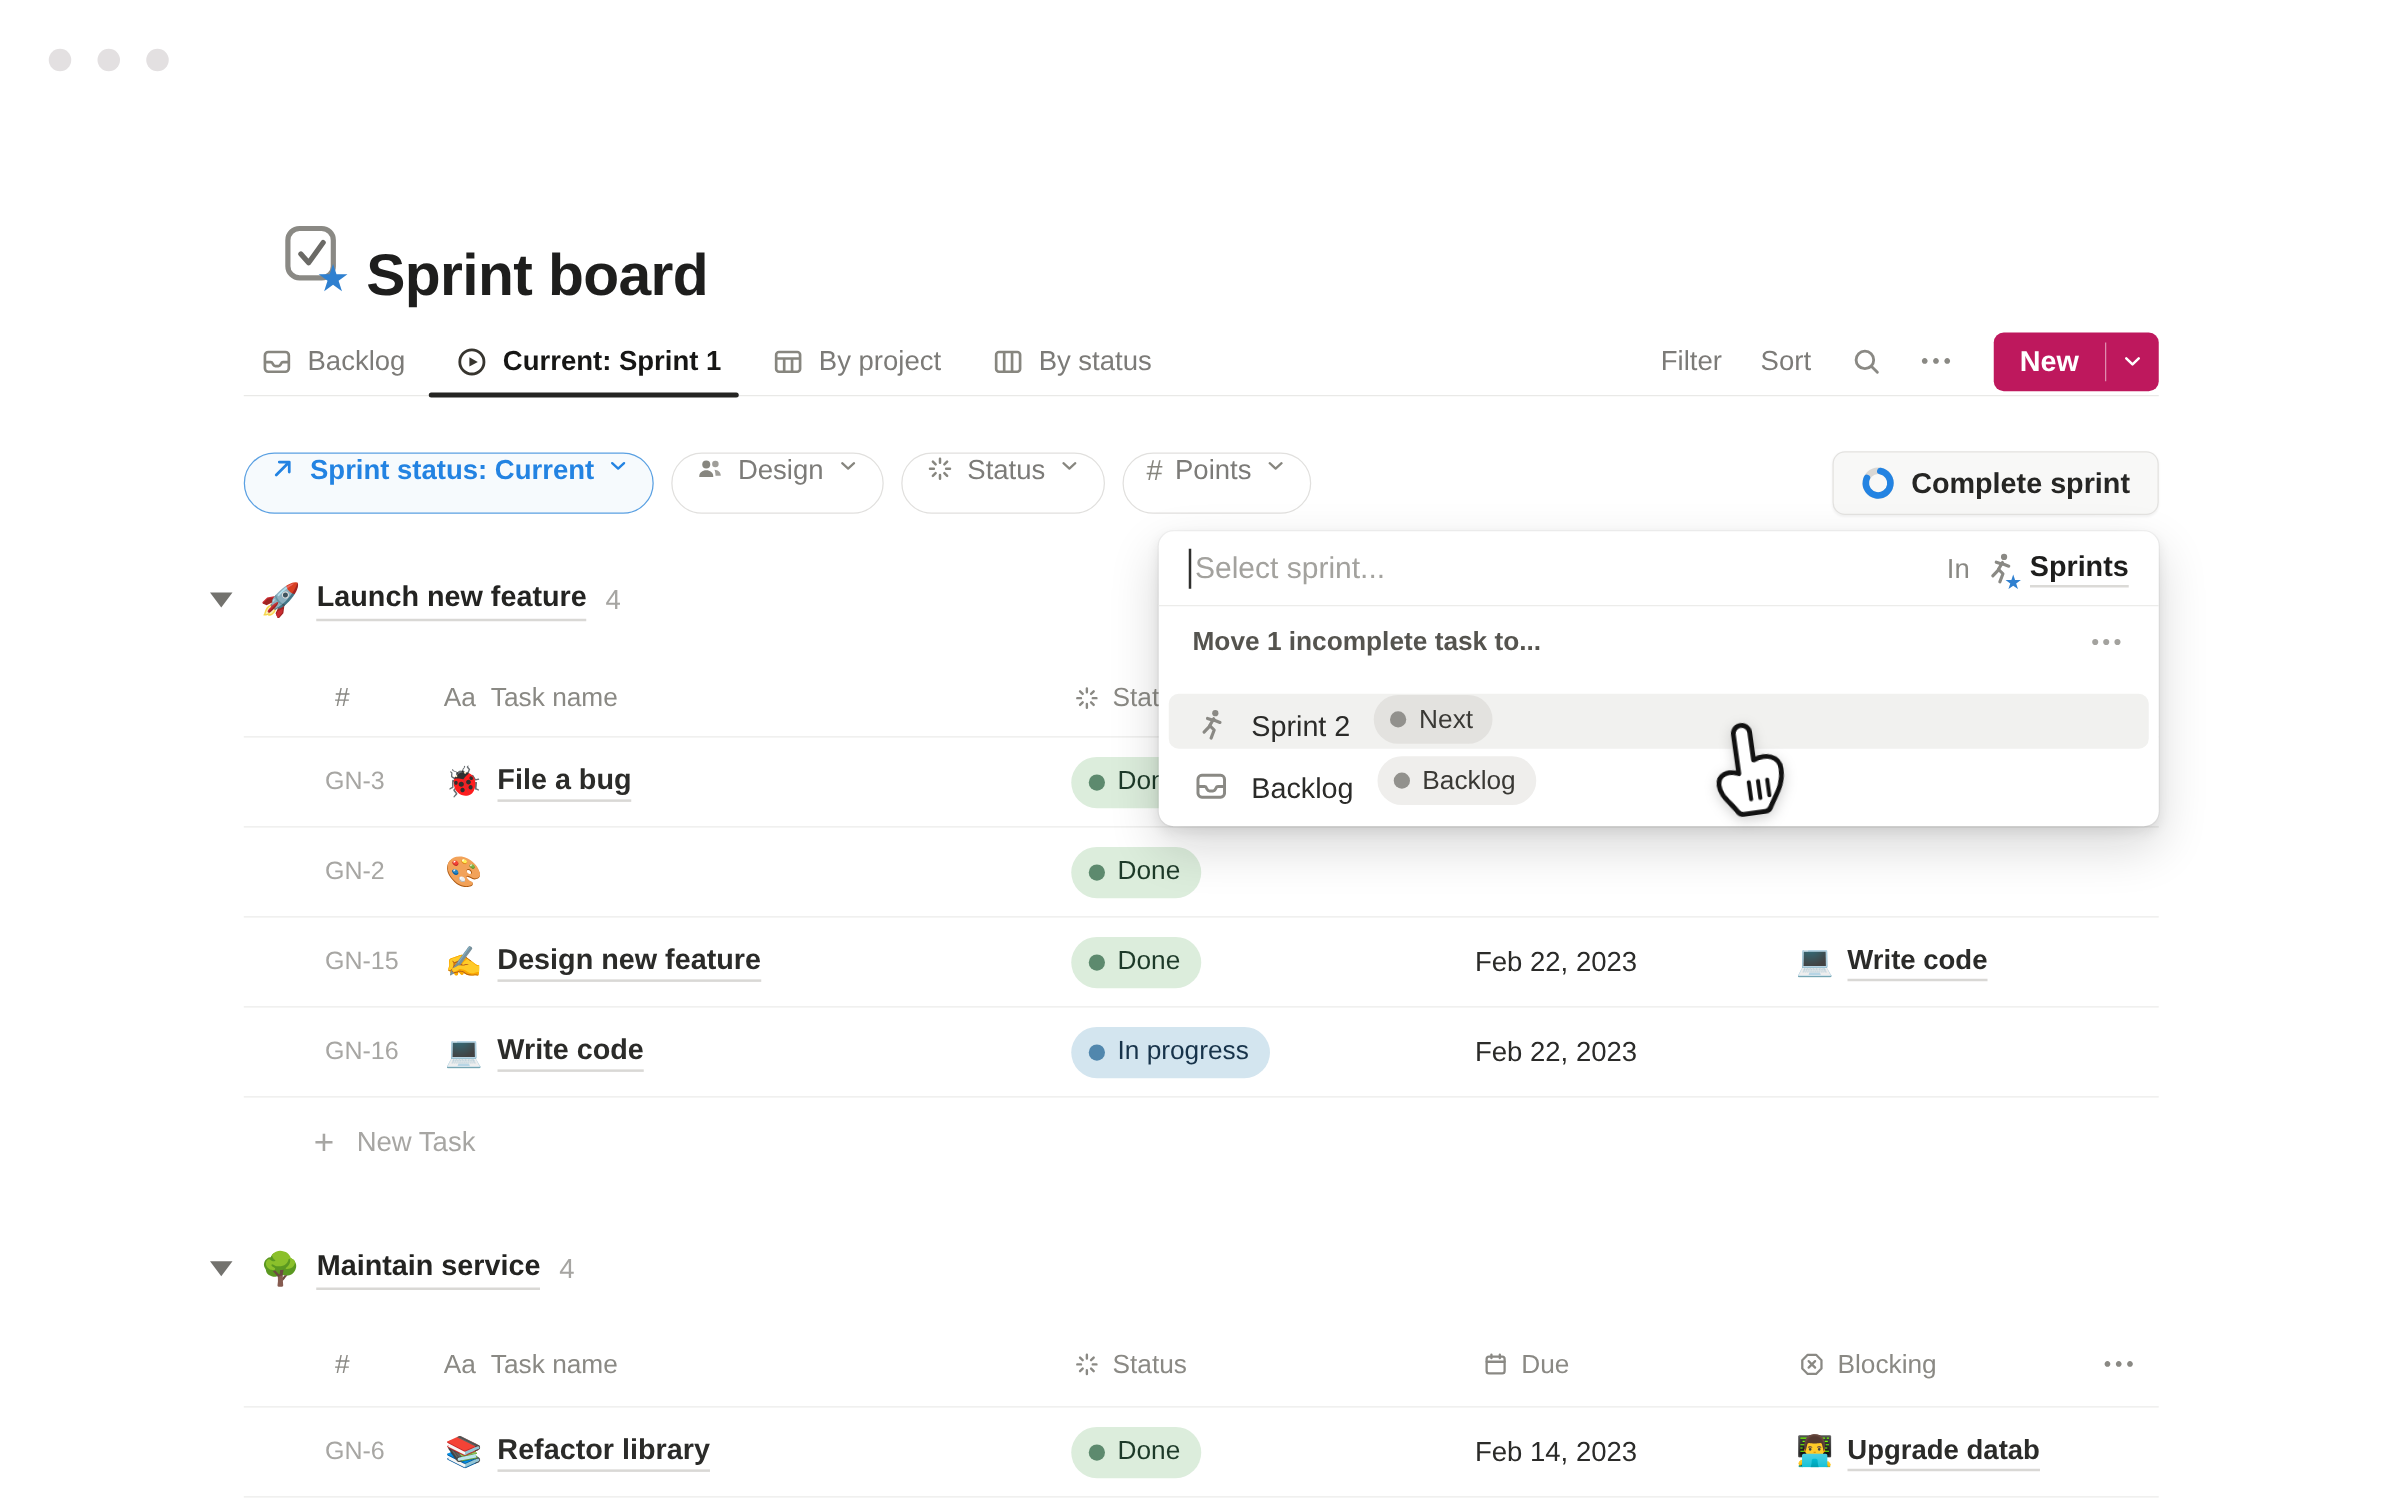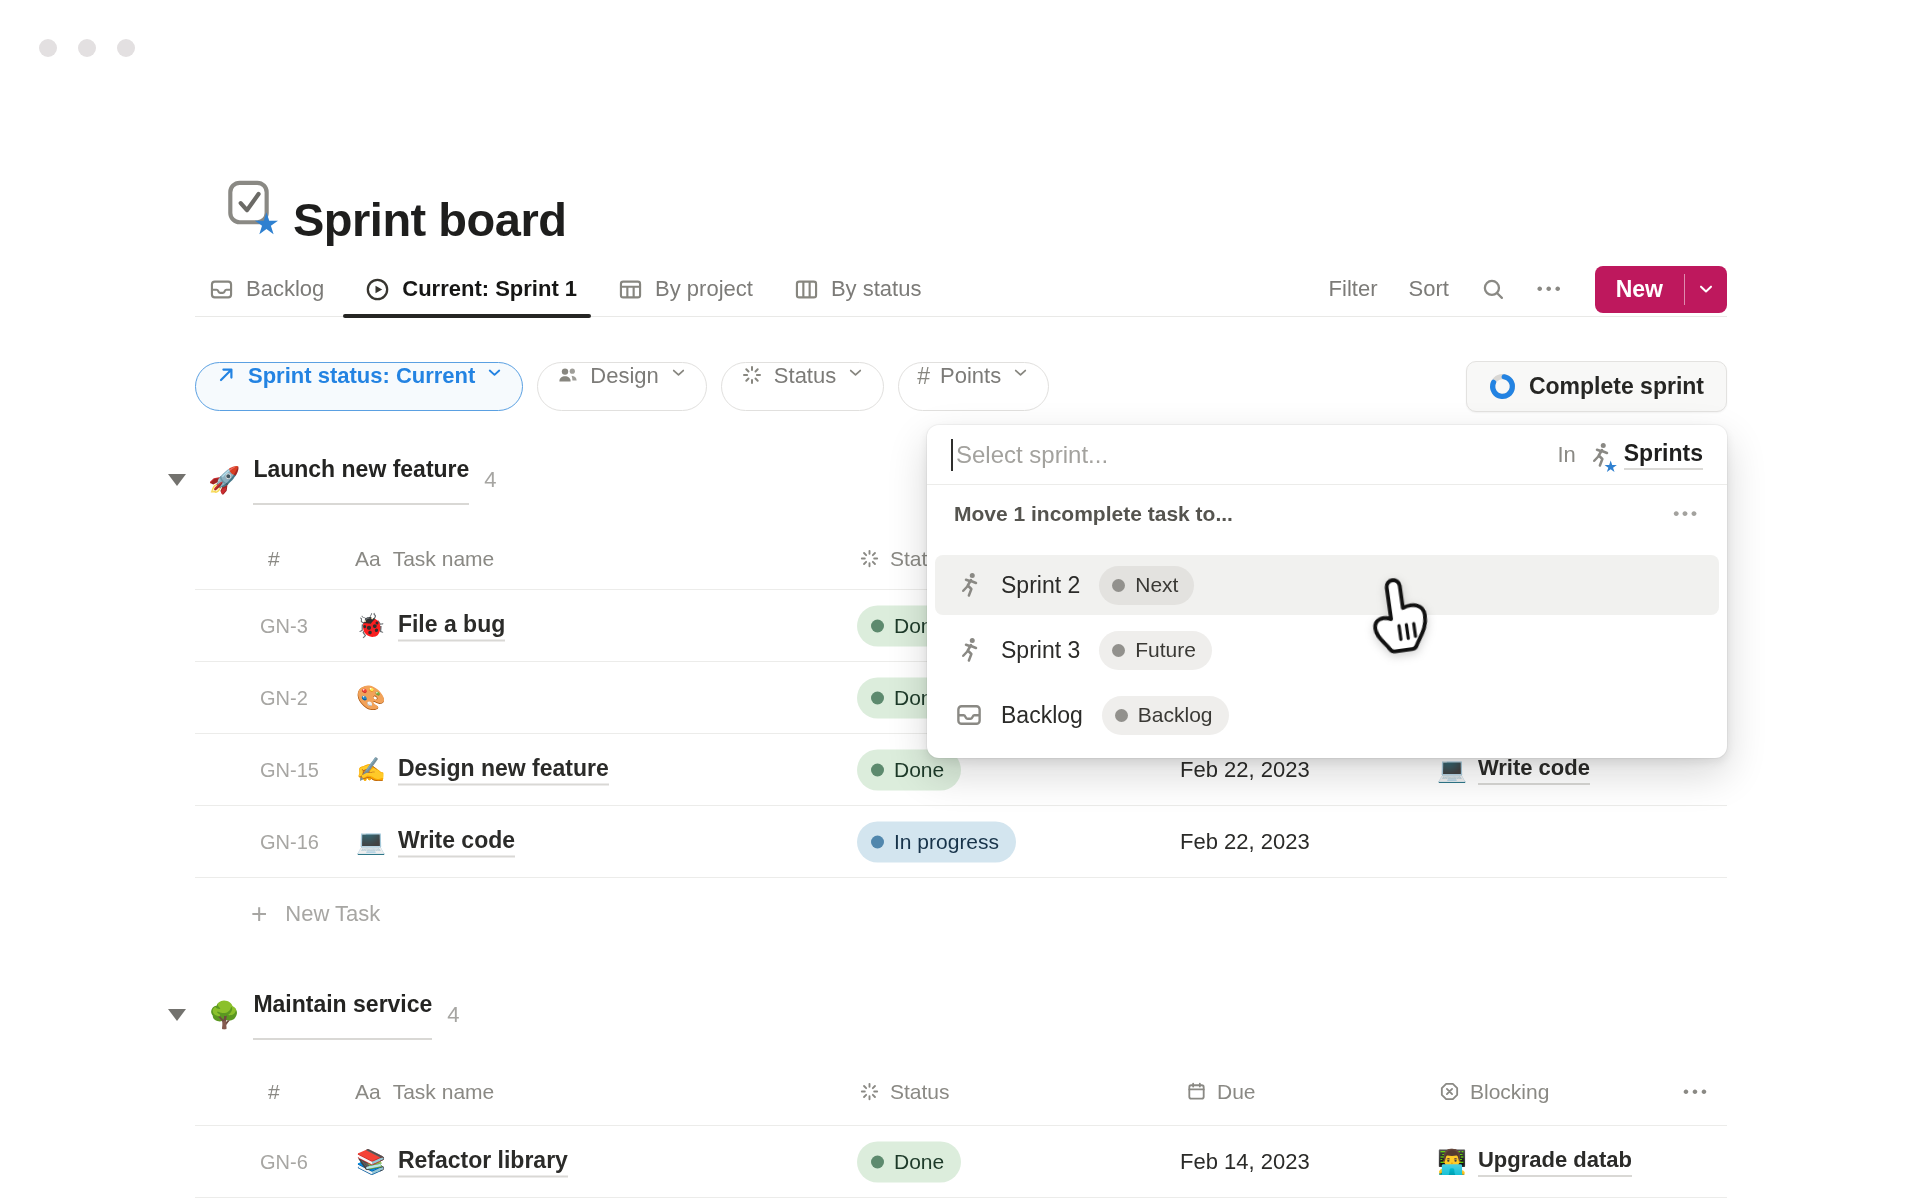--- a/index.html
+++ b/index.html
@@ -48,21 +48,21 @@
   .chip.blue { border:1.5px solid #5aa0e2; background:#f6fafd; color:#2383e2; font-weight:600; }
   .complete-btn { margin-left:auto; height:51px; border-radius:10px; border:1px solid #e3e2e0;
                   background:#f8f8f7; display:flex; align-items:center; gap:13px; padding:0 22px;
                   font-size:23px; font-weight:600; color:#262624; box-shadow:0 1px 2px rgba(0,0,0,.05); }
   .complete-btn svg { width:27px; height:27px; }
   
   .group-header { position:absolute; left:168px; display:flex; align-items:center; height:50px; }
   .tri { width:0; height:0; border-left:9px solid transparent; border-right:9px solid transparent;
          border-top:12px solid #73726e; margin-right:22px; }
   .group-emoji { font-size:26px; margin-right:13px; }
-  .group-name { font-size:23px; font-weight:600; color:#242422; border-bottom:2px solid #d9d8d5; padding-bottom:20px; }
+  .group-name { font-size:23px; font-weight:600; color:#242422; border-bottom:2px solid #d9d8d5; padding-bottom:4px; }
   .group-count { font-size:22px; color:#a6a5a2; margin-left:15px; }
   .thead, .trow { position:absolute; left:195px; width:1532px; }
   .thead { border-bottom:1px solid #ececea; color:#8a8984; font-size:21px; }
   .thead .hc { position:absolute; top:50%; transform:translateY(-50%); display:flex; align-items:center; gap:9px; white-space:nowrap; }
   .thead svg { width:23px; height:23px; }
   .trow { height:72px; border-bottom:1px solid #ececea; }
   .cell { position:absolute; top:50%; transform:translateY(-50%); white-space:nowrap; display:flex; align-items:center; }
   .c-id { left:65px; font-size:20px; color:#a7a6a3; }
   .c-name { left:161px; font-size:23px; font-weight:600; color:#2b2b29; gap:12px; }
   .c-name .emoji { font-size:24px; }
@@ -94,21 +94,21 @@
   .in-db { margin-left:auto; display:flex; align-items:center; gap:9px; }
   .in-label { font-size:22px; color:#8a8984; }
   .db-icon { position:relative; width:30px; height:30px; }
   .db-icon svg { width:30px; height:30px; }
   .db-icon .star { position:absolute; right:-3px; bottom:-5px; font-size:16px; color:#2f80d0; line-height:1; }
   .db-name { font-size:23px; font-weight:700; color:#1e1e1d; border-bottom:2px solid #dbdad7; padding-bottom:1px; }
   .popup-section { height:58px; display:flex; align-items:center; padding:0 27px; font-size:21px;
                    font-weight:600; color:#55544f; }
   .popup-section .dots-glyph { margin-left:auto; color:#a3a29e; }
   .popup-options { padding:12px 8px 8px; }
-  .option { height:60px; margin-bottom:5px; border-radius:8px; display:flex; align-items:center;
+  .option { height:44px; margin-bottom:5px; border-radius:8px; display:flex; align-items:flex-end;
             padding:4px 19px; }
   .option.hl { background:#f1f1ef; }
   .option svg { width:30px; height:30px; flex:none; }
   .option .opt-name { font-size:23px; font-weight:500; color:#2b2b29; margin-left:17px; }
   .opt-badge { margin-left:19px; display:inline-flex; align-items:center; gap:10px; height:39px;
                border-radius:20px; padding:0 16px 0 13px; font-size:21px; color:#3a3935; background:#efeeec; }
   .option.hl .opt-badge { background:#e3e2df; }
   .opt-badge .dot { width:13px; height:13px; border-radius:50%; background:#92918d; }
   
   .hand-cursor { position:absolute; left:1363px; top:576px; width:68px; height:86px; z-index:20;
@@ -419,34 +419,20 @@
         <path d="M13.6 8.8 L17.6 10.4"></path>
         <path d="M13.2 9 L9.6 7.8"></path>
       </svg>
       <span class="opt-name">Sprint 2</span>
       <span class="opt-badge">
           <span class="dot"></span>
           <span>Next</span>
         </span>
     </div>
     <div class="option">
-      <svg viewBox="0 0 24 24" fill="none" stroke="#8a8984" stroke-width="2" stroke-linecap="round" stroke-linejoin="round">
-        <circle cx="14.6" cy="4.4" r="2" fill="#8a8984" stroke="none"></circle>
-        <path d="M13.6 8 L11 12.4 L13.9 15.2 L11.9 20.4"></path>
-        <path d="M11.2 12.6 L7.4 16.6"></path>
-        <path d="M13.6 8.8 L17.6 10.4"></path>
-        <path d="M13.2 9 L9.6 7.8"></path>
-      </svg>
-      <span class="opt-name">Sprint 3</span>
-      <span class="opt-badge">
-          <span class="dot"></span>
-          <span>Future</span>
-        </span>
-    </div>
-    <div class="option">
       <svg viewBox="0 0 24 24" fill="none">
         <rect x="3.5" y="5" width="17" height="14" rx="2.5" stroke="#8a8984" stroke-width="1.9"></rect>
         <path d="M3.5 12.2 h4.2 c.6 0 1 .3 1.2 .8 l.5 1 c.3 .6 .8 1 1.5 1 h2.2 c.7 0 1.2-.4 1.5-1 l.5-1 c.2-.5 .6-.8 1.2-.8 h4.2" stroke="#8a8984" stroke-width="1.9"></path>
       </svg>
       <span class="opt-name">Backlog</span>
       <span class="opt-badge">
           <span class="dot"></span>
           <span>Backlog</span>
         </span>
     </div>

